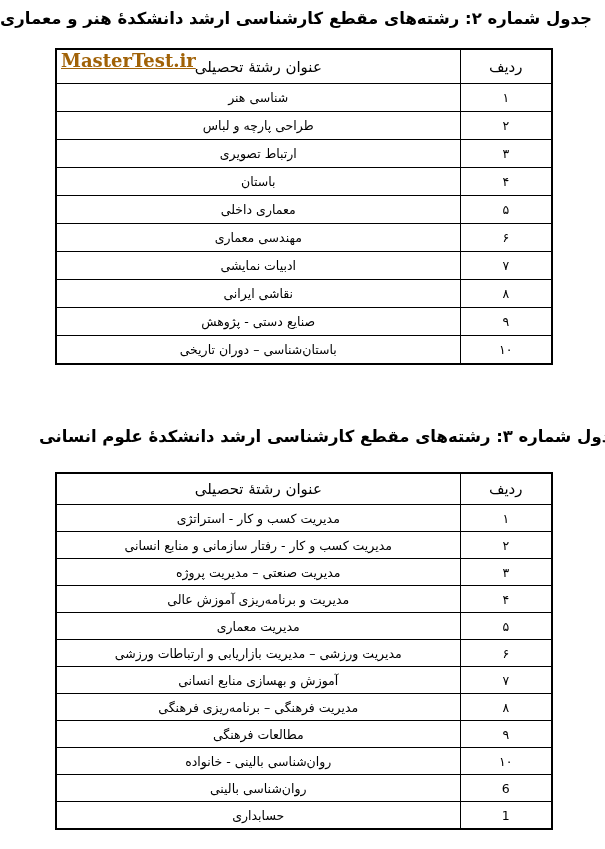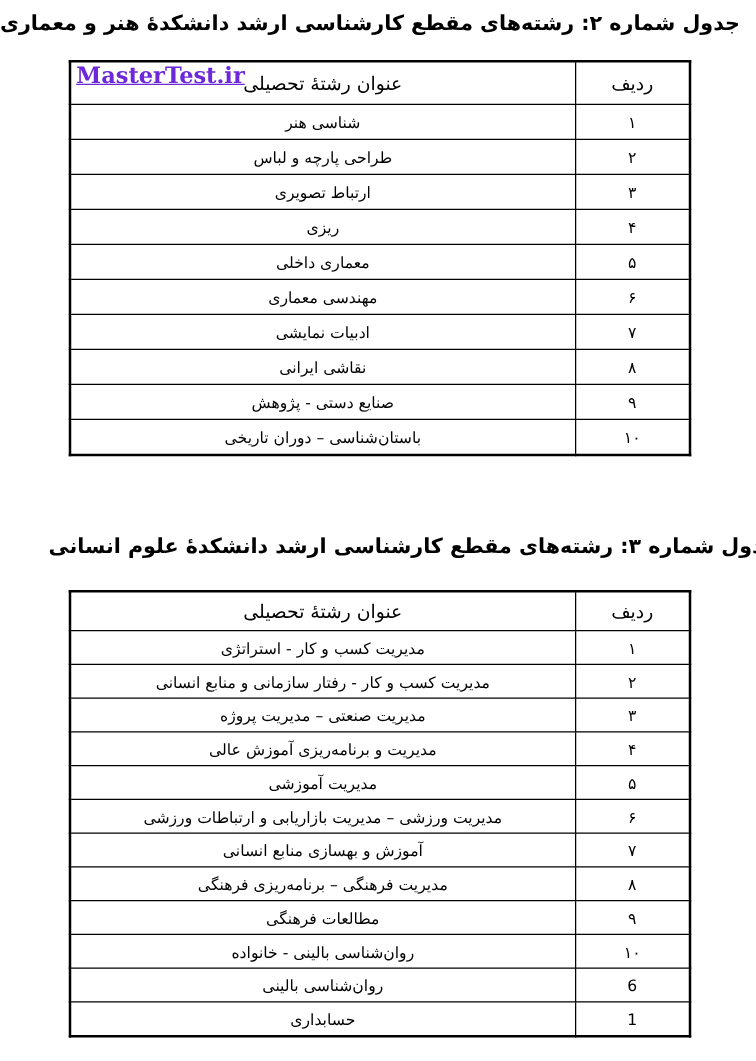--- a/index.html
+++ b/index.html
@@ -77,21 +77,21 @@
     white-space: nowrap;
   }
 </style>
 </head>
 <body>
 
 <div class="page">
 
   <div class="doc-title" id="title-1">جدول شماره ۲: رشته‌های مقطع کارشناسی ارشد دانشکدهٔ هنر و معماری</div>
 
-  <div class="watermark" style="color: #6d28d9;">MasterTest.ir</div>
+  <div class="watermark" style="color: #a16207;">MasterTest.ir</div>
 
   <table class="data-table" id="table-1">
     <colgroup>
       <col class="col-num">
       <col class="col-field">
     </colgroup>
     <thead>
       <tr>
         <th>ردیف</th>
         <th>عنوان رشتهٔ تحصیلی</th>
@@ -105,21 +105,21 @@
         <tr>
           <td>۲</td>
           <td>طراحی پارچه و لباس</td>
         </tr>
         <tr>
           <td>۳</td>
           <td>ارتباط تصویری</td>
         </tr>
         <tr>
           <td>۴</td>
-          <td>ریزی</td>
+          <td>باستان</td>
         </tr>
         <tr>
           <td>۵</td>
           <td>معماری داخلی</td>
         </tr>
         <tr>
           <td>۶</td>
           <td>مهندسی معماری</td>
         </tr>
         <tr>
@@ -166,21 +166,21 @@
         <tr>
           <td>۳</td>
           <td>مدیریت صنعتی – مدیریت پروژه</td>
         </tr>
         <tr>
           <td>۴</td>
           <td>مدیریت و برنامه‌ریزی آموزش عالی</td>
         </tr>
         <tr>
           <td>۵</td>
-          <td>مدیریت آموزشی</td>
+          <td>مدیریت معماری</td>
         </tr>
         <tr>
           <td>۶</td>
           <td>مدیریت ورزشی – مدیریت بازاریابی و ارتباطات ورزشی</td>
         </tr>
         <tr>
           <td>۷</td>
           <td>آموزش و بهسازی منابع انسانی</td>
         </tr>
         <tr>

